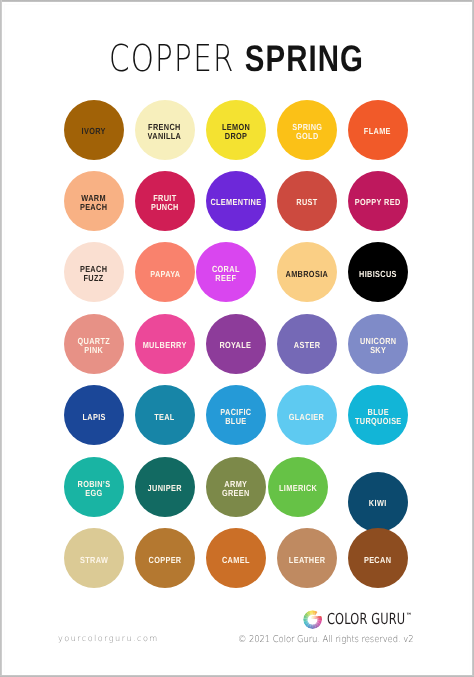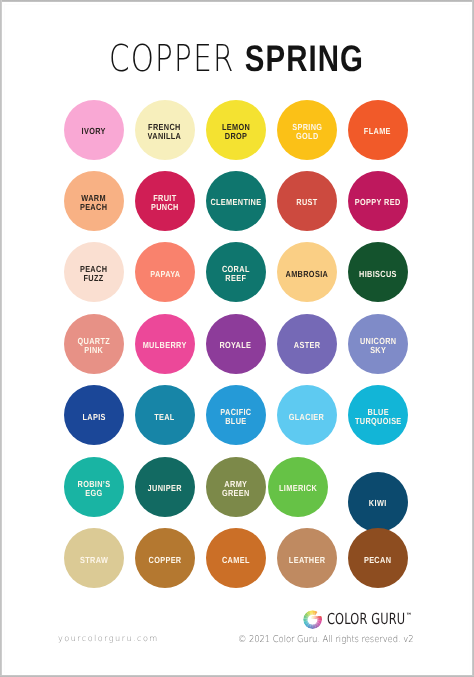--- a/index.html
+++ b/index.html
@@ -128,21 +128,21 @@
 <div id="page">
   <div class="frame-top"></div>
   <div class="frame-left"></div>
   <div class="frame-right"></div>
   <div class="frame-bottom"></div>
   <div class="sheet-edge"></div>
 
   <div class="title"><span class="title-inner"><span class="thin">COPPER</span><span class="sp">&nbsp;</span><span class="bold">SPRING</span></span></div>
 
   <div id="grid">
-      <div class="swatch" style="left: 0px; top: 0px; background: #f9a8d4;">
+      <div class="swatch" style="left: 0px; top: 0px; background: #a16207;">
         <span class="lbl" style="color: rgb(43, 37, 32);">
           <span style="display: block;">IVORY</span>
         </span>
       </div>
       <div class="swatch" style="left: 71px; top: 0px; background: rgb(247, 239, 188);">
         <span class="lbl" style="color: rgb(43, 37, 32);">
           <span style="display: block;">FRENCH</span>
           <span style="display: block;">VANILLA</span>
         </span>
       </div>
@@ -168,21 +168,21 @@
           <span style="display: block;">WARM</span>
           <span style="display: block;">PEACH</span>
         </span>
       </div>
       <div class="swatch" style="left: 71px; top: 71.42px; background: rgb(208, 30, 85);">
         <span class="lbl" style="color: rgb(253, 246, 234);">
           <span style="display: block;">FRUIT</span>
           <span style="display: block;">PUNCH</span>
         </span>
       </div>
-      <div class="swatch" style="left: 142px; top: 71.42px; background: #0f766e;">
+      <div class="swatch" style="left: 142px; top: 71.42px; background: #6d28d9;">
         <span class="lbl" style="color: rgb(253, 246, 234);">
           <span style="display: block;">CLEMENTINE</span>
         </span>
       </div>
       <div class="swatch" style="left: 213px; top: 71.42px; background: rgb(204, 74, 63);">
         <span class="lbl" style="color: rgb(253, 246, 234);">
           <span style="display: block;">RUST</span>
         </span>
       </div>
       <div class="swatch" style="left: 284px; top: 71.42px; background: #be185d;">
@@ -194,32 +194,32 @@
         <span class="lbl" style="color: rgb(43, 37, 32);">
           <span style="display: block;">PEACH</span>
           <span style="display: block;">FUZZ</span>
         </span>
       </div>
       <div class="swatch" style="left: 71px; top: 142.84px; background: rgb(249, 130, 109);">
         <span class="lbl" style="color: rgb(253, 246, 234);">
           <span style="display: block;">PAPAYA</span>
         </span>
       </div>
-      <div class="swatch" style="left: 142px; top: 142.84px; background: #0f766e;">
+      <div class="swatch" style="left: 132px; top: 142.84px; background: #d946ef;">
         <span class="lbl" style="color: rgb(253, 246, 234);">
           <span style="display: block;">CORAL</span>
           <span style="display: block;">REEF</span>
         </span>
       </div>
       <div class="swatch" style="left: 213px; top: 142.84px; background: rgb(250, 207, 133);">
         <span class="lbl" style="color: rgb(43, 37, 32);">
           <span style="display: block;">AMBROSIA</span>
         </span>
       </div>
-      <div class="swatch" style="left: 284px; top: 142.84px; background: #14532d;">
+      <div class="swatch" style="left: 284px; top: 142.84px; background: #000000;">
         <span class="lbl" style="color: rgb(253, 246, 234);">
           <span style="display: block;">HIBISCUS</span>
         </span>
       </div>
       <div class="swatch" style="left: 0px; top: 214.26px; background: rgb(231, 145, 134);">
         <span class="lbl" style="color: rgb(253, 246, 234);">
           <span style="display: block;">QUARTZ</span>
           <span style="display: block;">PINK</span>
         </span>
       </div>

